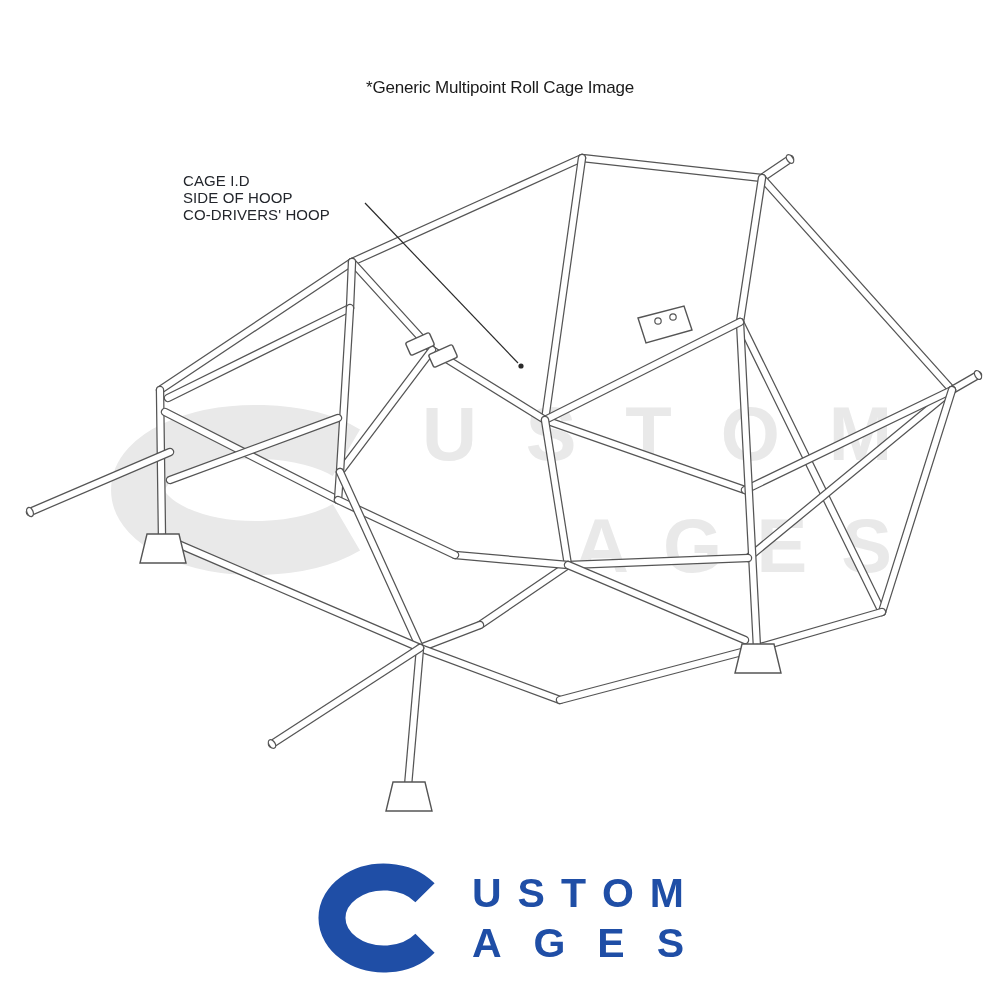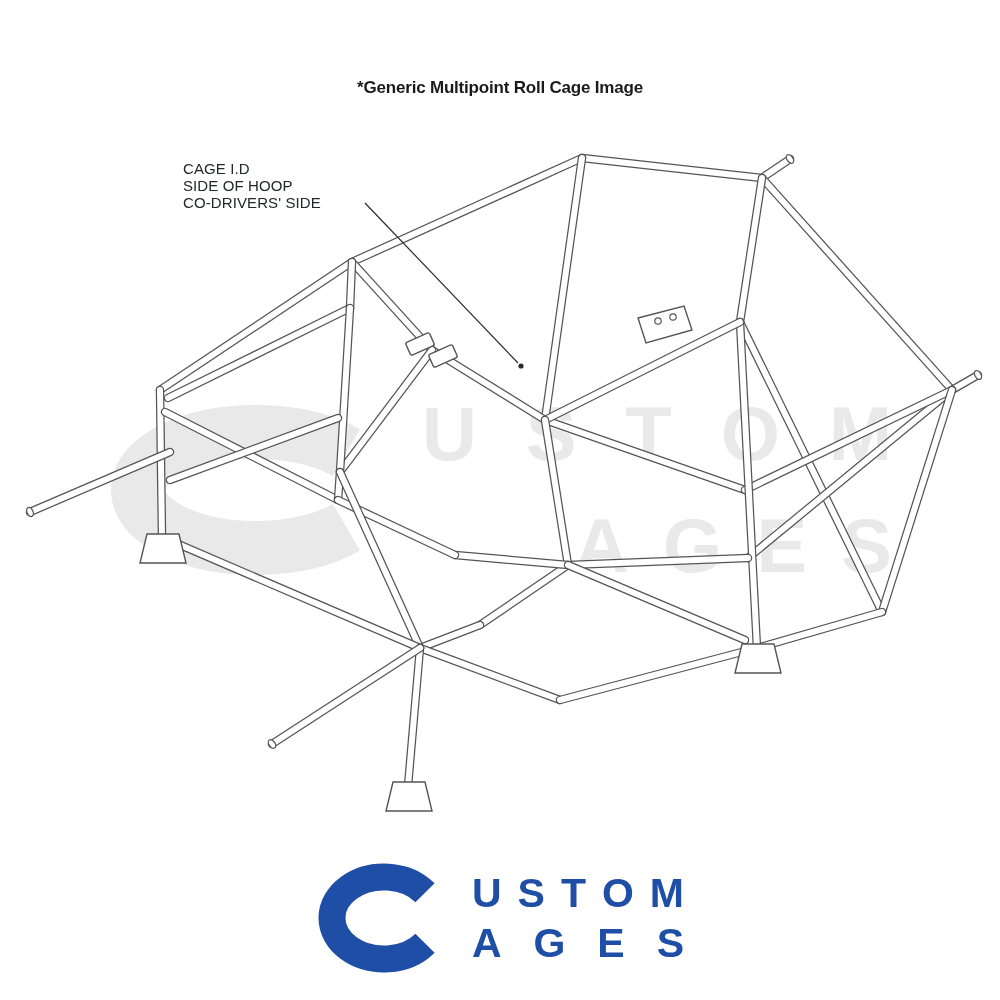--- a/index.html
+++ b/index.html
@@ -7,25 +7,25 @@
     --watermark-gray:#e9e9e9;
     --line-gray:#555555;
     --text-black:#1a1a1a;
   }
   html,body{margin:0;padding:0;background:#fff;}
   body{width:1000px;height:1000px;overflow:hidden;font-family:"Liberation Sans",sans-serif;}
   .stage{position:relative;width:1000px;height:1000px;background:#fff;}
 
   .page-title{
     position:absolute;top:78px;left:0;width:100%;text-align:center;
-    font-size:17px;font-weight:bold;color:var(--text-black);letter-spacing:-0.2px;z-index:3;
+    font-size:17px;font-weight:normal;color:var(--text-black);letter-spacing:-0.2px;z-index:3;
   }
 
   .annotation{
-    position:absolute;left:183px;top:160px;z-index:3;
+    position:absolute;left:183px;top:172px;z-index:3;
     font-size:15px;line-height:17px;color:#23262c;letter-spacing:0.1px;
   }
 
   .cage-svg{position:absolute;left:0;top:0;z-index:2;pointer-events:none;}
   .tube-outer{fill:none;stroke:var(--line-gray);stroke-width:8.5;stroke-linecap:round;stroke-linejoin:round;}
   .tube-inner{fill:none;stroke:#ffffff;stroke-width:6;stroke-linecap:round;stroke-linejoin:round;}
   .cap{fill:#ffffff;stroke:var(--line-gray);stroke-width:1.3;}
   .plate{fill:#ffffff;stroke:var(--line-gray);stroke-width:1.4;}
   .hole{fill:#ffffff;stroke:var(--line-gray);stroke-width:1.2;}
   .leader{stroke:#2a2a2a;stroke-width:1.2;}
@@ -173,21 +173,21 @@
       <line class="leader" x1="365" y1="203" x2="518" y2="363"></line>
       <circle class="leader-dot" cx="521" cy="366" r="2.6"></circle>
     </g>
   </svg>
 
   <div class="page-title">*Generic Multipoint Roll Cage Image</div>
 
   <div class="annotation">
     <div>CAGE I.D</div>
     <div>SIDE OF HOOP</div>
-    <div>CO-DRIVERS' SIDE</div>
+    <div>CO-DRIVERS' HOOP</div>
   </div>
 
   <div class="brand">
     <svg width="142" height="112" viewBox="0 0 142 112" aria-hidden="true">
       <path d="M109 30.8 A52 41 0 1 0 109 81.2" fill="none" stroke="var(--logo-blue)" stroke-width="27"></path>
     </svg>
     <div class="brand-rows">
       <div class="brand-row">
           <span>U</span>
           <span>S</span>

